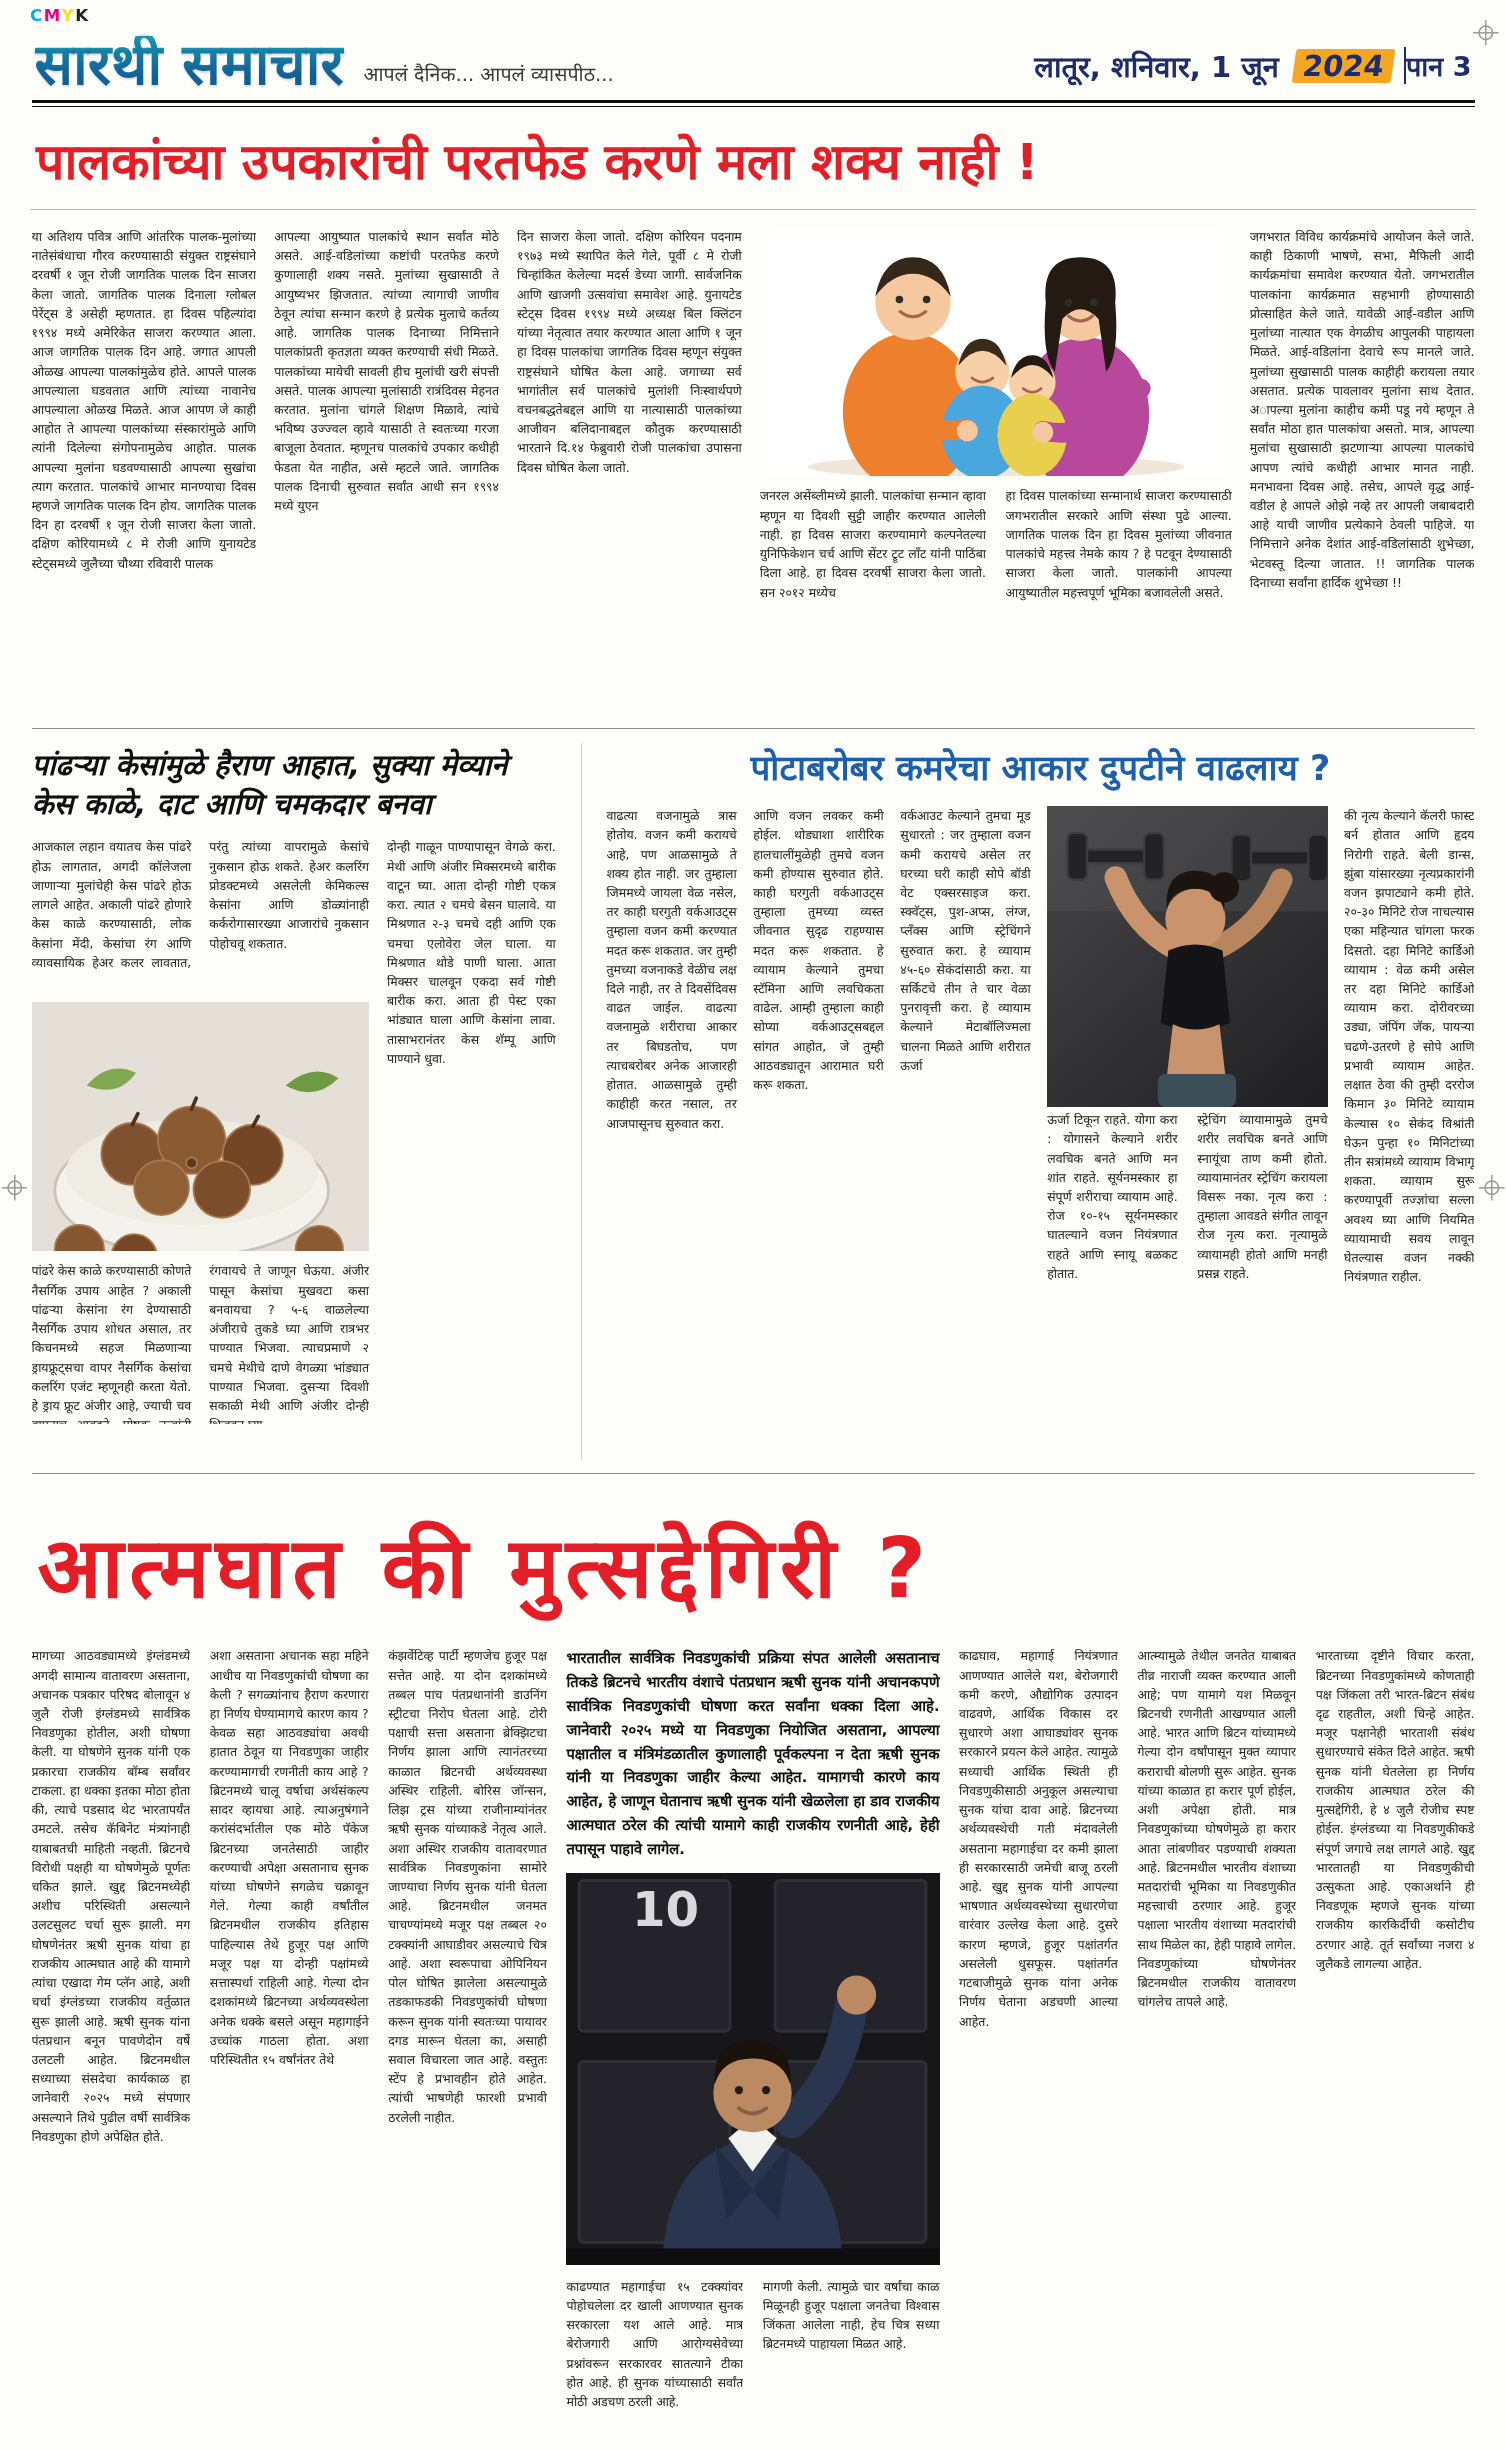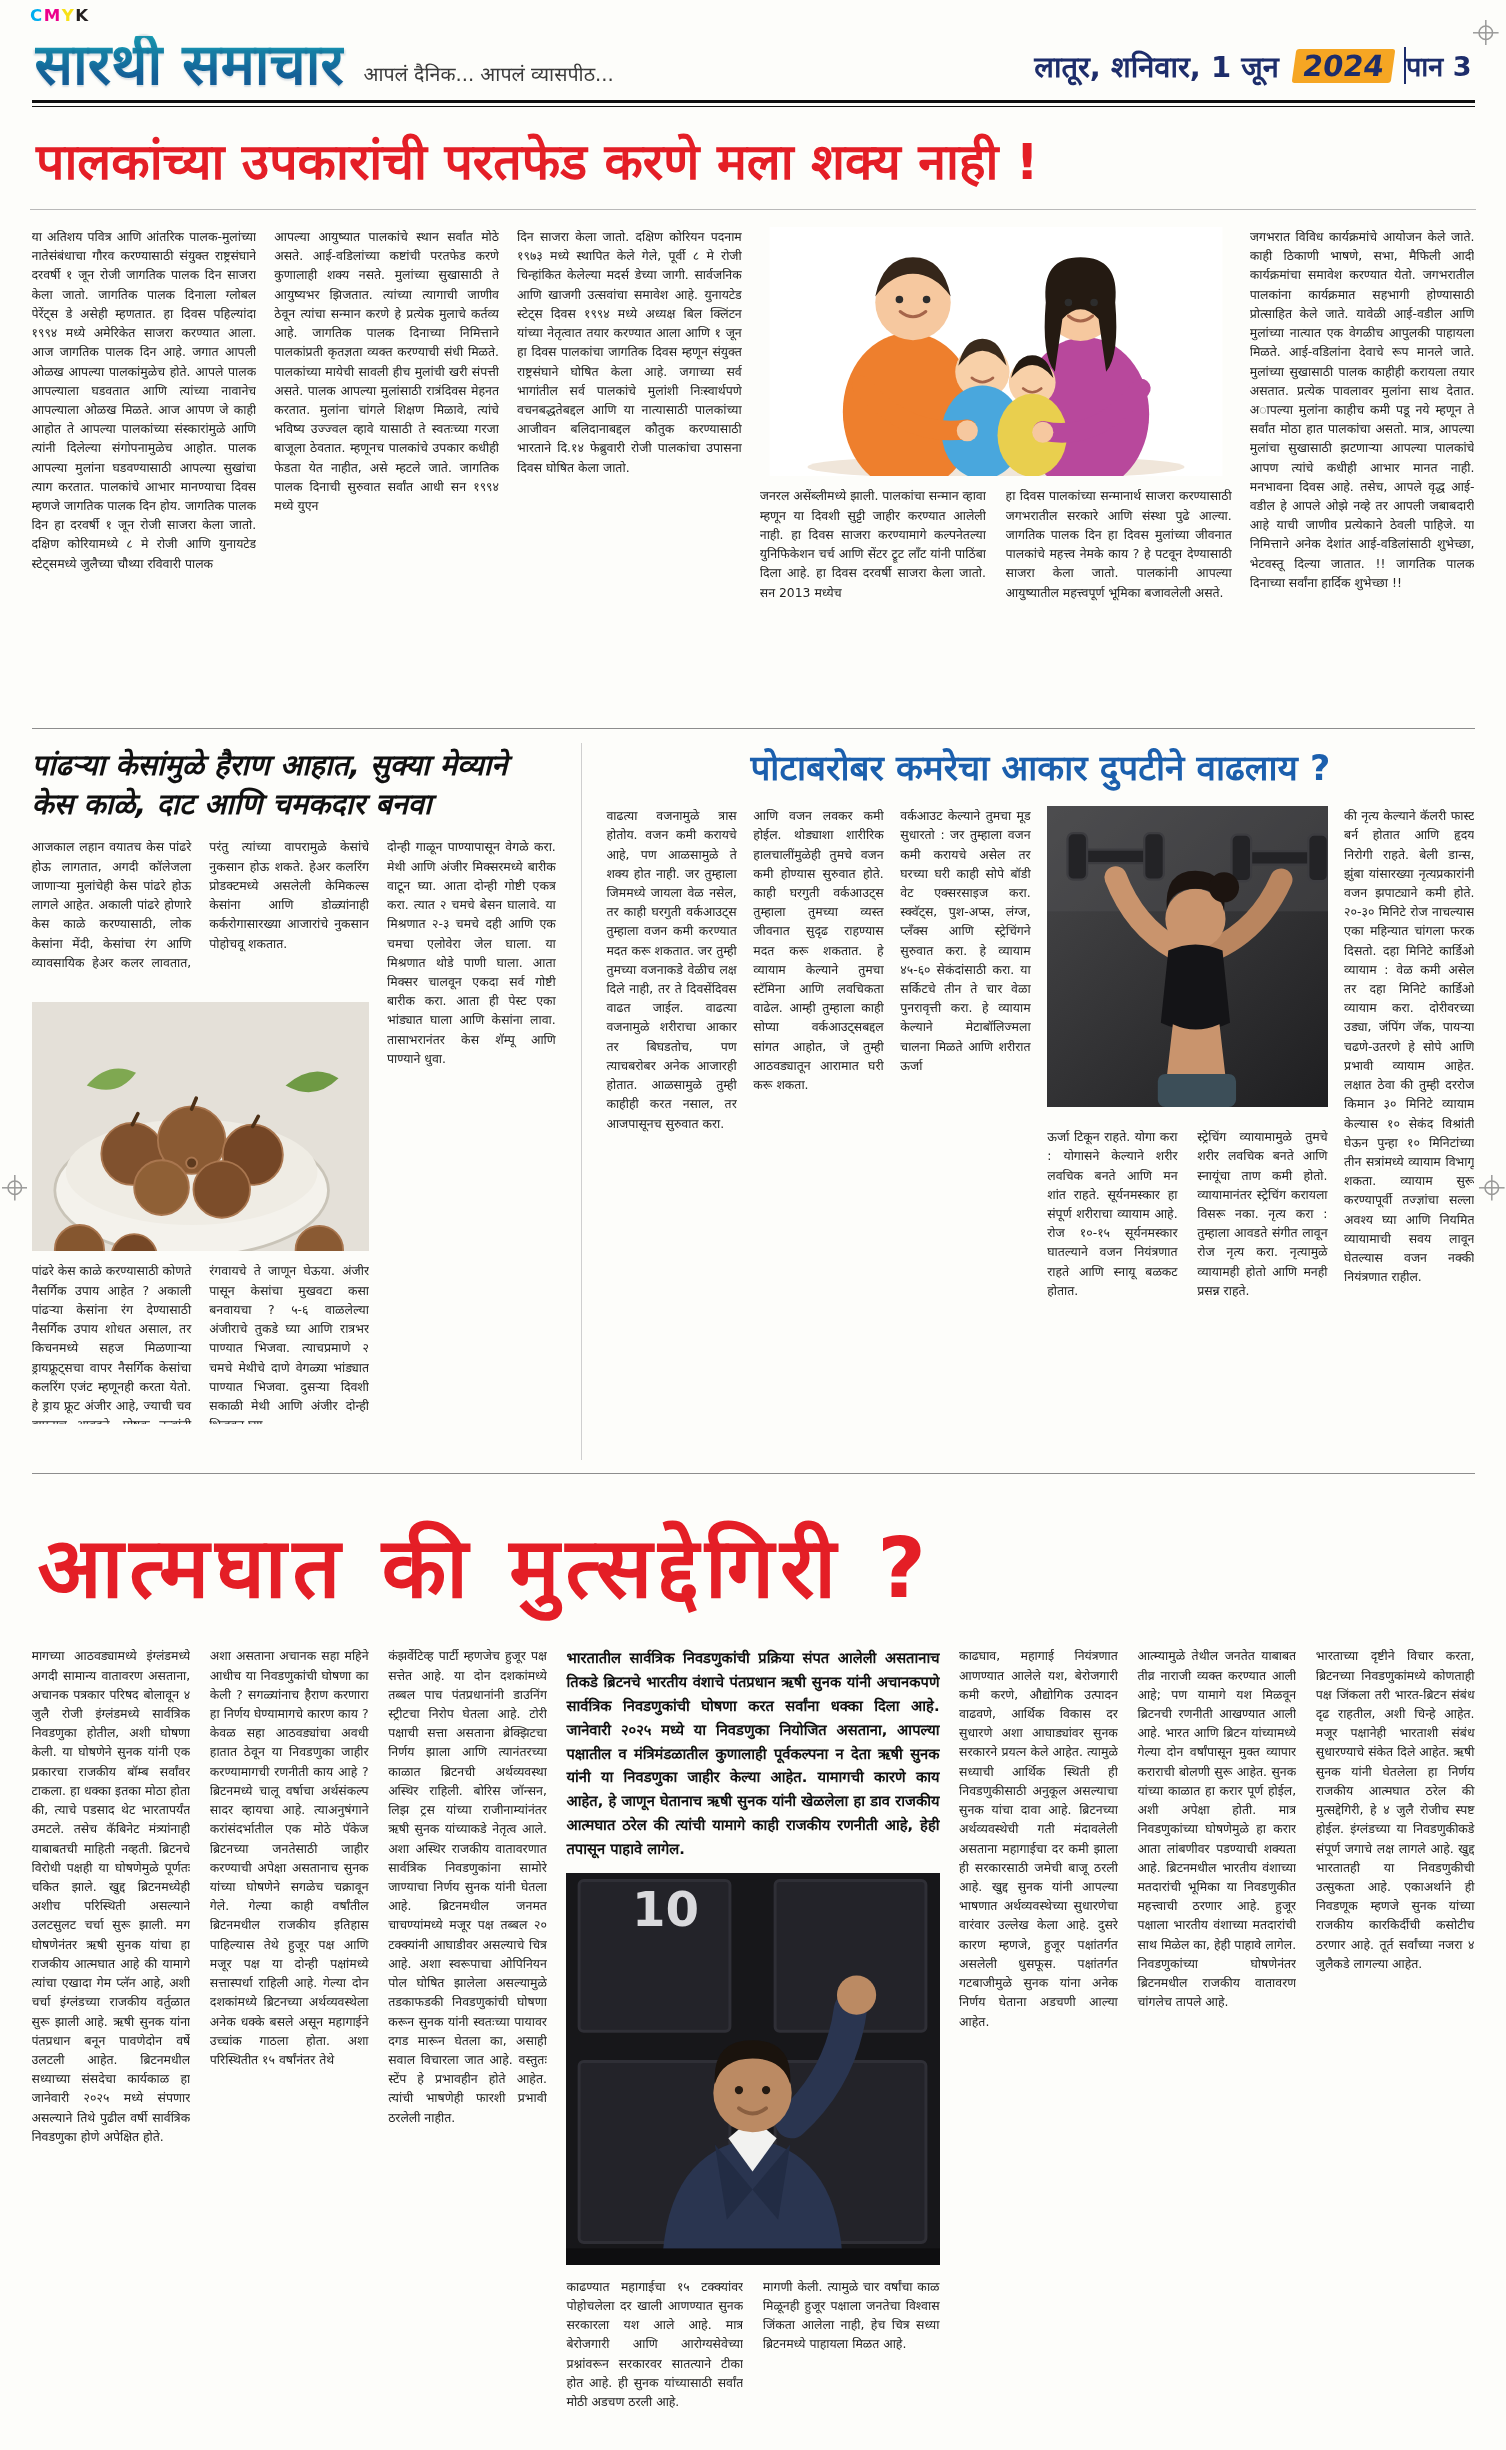--- a/index.html
+++ b/index.html
@@ -36,21 +36,21 @@
   .sec2-right{width:63%;border-left:1.5px solid #cfcfcf;padding-left:24px;overflow:hidden}
   .hair-headline{font-size:29px;line-height:1.35;font-weight:bold;font-style:italic;color:#101010;padding:3px 0 13.6px}
   .hair-body{display:flex;gap:18px;height:587px;overflow:hidden}
   .hair-main{flex:2;display:flex;flex-direction:column;gap:10.5px;overflow:hidden}
   .hair-topcols{columns:2;column-gap:18px;height:154px;overflow:hidden}
   .hair-main svg{width:100%;height:249px;flex:none}
   .hair-botcols{columns:2;column-gap:18px;flex:1;overflow:hidden}
   .hair-side{flex:1;overflow:hidden}
   .workout-headline{font-size:35px;line-height:1.3;font-weight:bold;color:#1b5fad;text-align:center;padding:3px 0 15px}
   .workout-body{display:flex;gap:16.6px;height:580px;overflow:hidden}
-  .workout-mid{flex:2.15;display:flex;flex-direction:column;gap:20px;overflow:hidden}
+  .workout-mid{flex:2.15;display:flex;flex-direction:column;gap:3px;overflow:hidden}
   .workout-mid svg{width:100%;height:301px;flex:none}
   
   .h4-red{font-size:84px;font-weight:bold;color:#e41e26;letter-spacing:6px;padding:25.6px 7.5px 19.6px}
   .art4-body{display:flex;gap:19.6px;height:859px;margin:4.5px 1.5px 0;overflow:hidden}
   .art4-mid{flex:2.35;display:flex;flex-direction:column;gap:12px;overflow:hidden}
   .art4-intro{font-size:14.7px;font-weight:bold;line-height:1.62;text-align:justify;color:#111}
   .art4-mid svg{width:100%;height:392px;flex:none}
 </style>
 </head>
 <body>
@@ -124,21 +124,21 @@
           <path d="M320 200 q7 -30 28 -30 q21 0 28 30 q-14 -17 -28 -17 q-14 0 -28 17z" fill="#241a12"></path>
           <ellipse cx="348" cy="276" rx="46" ry="55" fill="#e9cf4e"></ellipse>
           <path d="M336 214 q12 10 24 0" stroke="#a5654a" stroke-width="3.5" fill="none" stroke-linecap="round"></path>
 
           <path d="M122 210 q60 70 140 58" stroke="#ee7f2d" stroke-width="26" fill="none" stroke-linecap="round"></path>
           <path d="M492 214 q-60 72 -130 56" stroke="#b8489c" stroke-width="26" fill="none" stroke-linecap="round"></path>
           <circle cx="262" cy="270" r="14" fill="#f6c89f"></circle>
           <circle cx="362" cy="272" r="14" fill="#f6c89f"></circle>
         </svg>
         <div class="mid-cols">
-          <div class="col bodytext">जनरल असेंब्लीमध्ये झाली. पालकांचा सन्मान व्हावा म्हणून या दिवशी सुट्टी जाहीर करण्यात आलेली नाही. हा दिवस साजरा करण्यामागे कल्पनेतल्या युनिफिकेशन चर्च आणि सेंटर ट्रूट लाँट यांनी पाठिंबा दिला आहे. हा दिवस दरवर्षी साजरा केला जातो. सन 2013 मध्येच</div>
+          <div class="col bodytext">जनरल असेंब्लीमध्ये झाली. पालकांचा सन्मान व्हावा म्हणून या दिवशी सुट्टी जाहीर करण्यात आलेली नाही. हा दिवस साजरा करण्यामागे कल्पनेतल्या युनिफिकेशन चर्च आणि सेंटर ट्रूट लाँट यांनी पाठिंबा दिला आहे. हा दिवस दरवर्षी साजरा केला जातो. सन २०१२ मध्येच</div>
           <div class="col bodytext">हा दिवस पालकांच्या सन्मानार्थ साजरा करण्यासाठी जगभरातील सरकारे आणि संस्था पुढे आल्या. जागतिक पालक दिन हा दिवस मुलांच्या जीवनात पालकांचे महत्त्व नेमके काय ? हे पटवून देण्यासाठी साजरा केला जातो. पालकांनी आपल्या आयुष्यातील महत्त्वपूर्ण भूमिका बजावलेली असते.</div>
         </div>
       </div>
       <div class="col bodytext">जगभरात विविध कार्यक्रमांचे आयोजन केले जाते. काही ठिकाणी भाषणे, सभा, मैफिली आदी कार्यक्रमांचा समावेश करण्यात येतो. जगभरातील पालकांना कार्यक्रमात सहभागी होण्यासाठी प्रोत्साहित केले जाते. यावेळी आई-वडील आणि मुलांच्या नात्यात एक वेगळीच आपुलकी पाहायला मिळते. आई-वडिलांना देवाचे रूप मानले जाते. मुलांच्या सुखासाठी पालक काहीही करायला तयार असतात. प्रत्येक पावलावर मुलांना साथ देतात. अापल्या मुलांना काहीच कमी पडू नये म्हणून ते सर्वांत मोठा हात पालकांचा असतो. मात्र, आपल्या मुलांचा सुखासाठी झटणाऱ्या आपल्या पालकांचे आपण त्यांचे कधीही आभार मानत नाही. मनभावना दिवस आहे. तसेच, आपले वृद्ध आई-वडील हे आपले ओझे नव्हे तर आपली जबाबदारी आहे याची जाणीव प्रत्येकाने ठेवली पाहिजे. या निमित्ताने अनेक देशांत आई-वडिलांसाठी शुभेच्छा, भेटवस्तू दिल्या जातात. !! जागतिक पालक दिनाच्या सर्वांना हार्दिक शुभेच्छा !!</div>
     </div>
   </section>
 
   <div class="thin-rule"></div>
 
   <div class="sec2">

